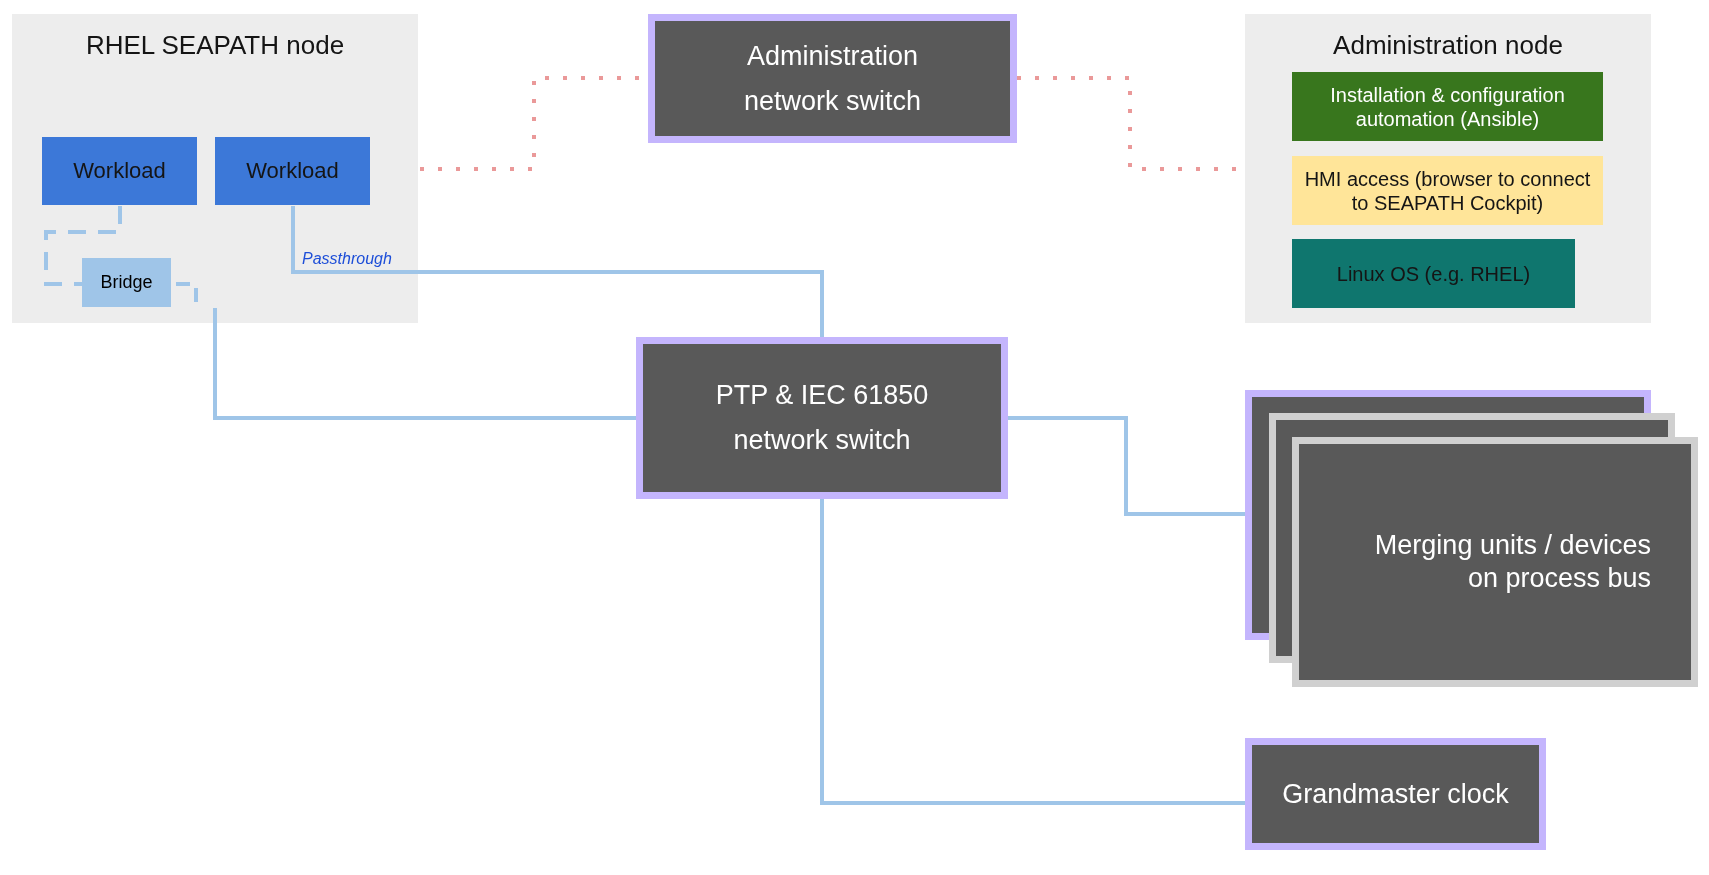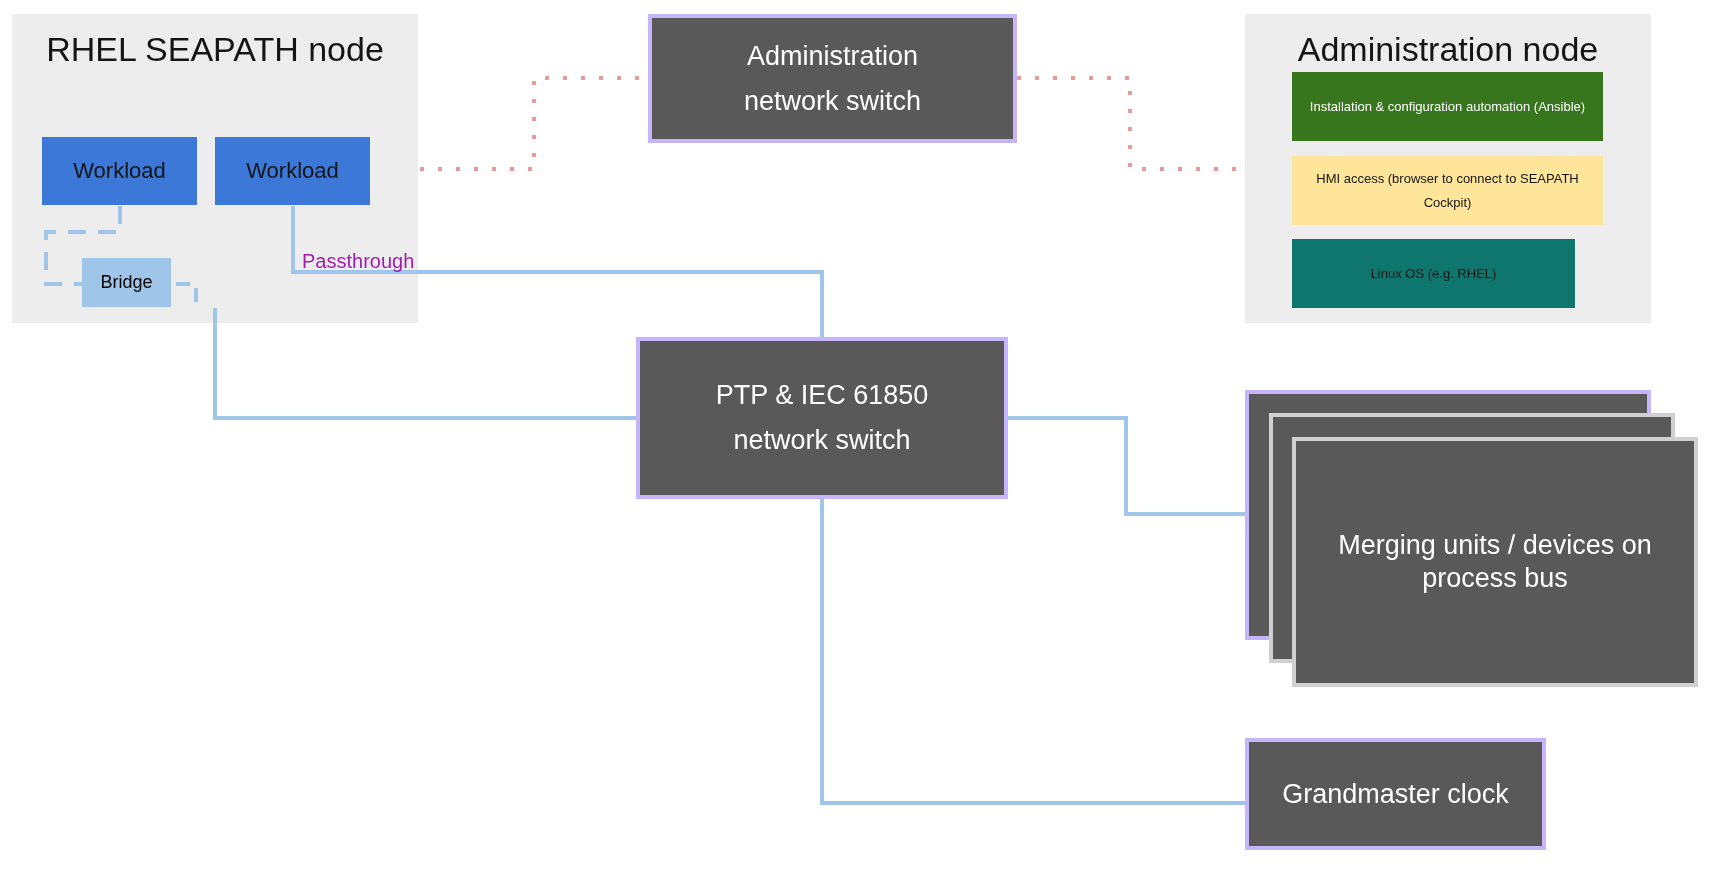--- a/index.html
+++ b/index.html
@@ -1,31 +1,31 @@
 <!DOCTYPE html>
 <html><head>
   <meta charset="utf-8">
   <style>
     html, body { margin: 0; padding: 0; background: #ffffff; }
     body { width: 1709px; height: 875px; position: relative; overflow: hidden;
            font-family: "Liberation Sans", "DejaVu Sans", sans-serif; }
     .abs { position: absolute; box-sizing: border-box; }
     .node-bg { background: #ededed; }
     .node-title { position: absolute; left: 0; right: 0; text-align: center; color: #151515;
-                  font-size: 34px; }
-    .dark { background: #595959; border: 4px solid #c4b5fd; color: #ffffff;
+                  font-size: 26px; }
+    .dark { background: #595959; border: 7px solid #c4b5fd; color: #ffffff;
             display: flex; align-items: center; justify-content: center; text-align: center;
             font-size: 27px; line-height: 33px; padding: 0 10px; gap: 12px; }
     .workload { background: #3c78d8; color: #151515; display: flex; align-items: center;
                 justify-content: center; font-size: 22px; }
     .bridge { background: #9fc5e8; color: #000000; display: flex; align-items: center;
               justify-content: center; font-size: 18px; }
     .stackbox { display: flex; align-items: center; justify-content: center; text-align: center;
-                font-size: 13px; line-height: 24px; padding: 0 10px; }
-    .passthrough { font-size: 20px; color: #a21caf; }
+                font-size: 20px; line-height: 24px; padding: 0 10px; }
+    .passthrough { font-size: 16px; color: #1d4ed8; font-style: italic; }
     svg.lines { position: absolute; left: 0; top: 0; }
   </style>
 </head>
 <body>
 
 <div class="abs node-bg" style="left:12px; top:14px; width:406px; height:309px;">
   <div class="node-title" style="top:16px;">RHEL SEAPATH node</div>
 </div>
 
 <div class="abs node-bg" style="left:1245px; top:14px; width:406px; height:309px;">
@@ -65,19 +65,19 @@
 <div class="abs stackbox" style="left:1292px; top:156px; width:311px; height:69px; background:#ffe599; color:#151515;">HMI access (browser to connect to SEAPATH Cockpit)</div>
 <div class="abs stackbox" style="left:1292px; top:239px; width:283px; height:69px; background:#0f766e; color:#151515;">Linux OS (e.g. RHEL)</div>
 
 <div class="abs dark" style="left:636px; top:337px; width:372px; height:162px; flex-direction:column;">
   <span>PTP &amp; IEC 61850</span>
   <span>network switch</span>
 </div>
 
 <div class="abs dark" style="left:1245px; top:390px; width:406px; height:250px;"></div>
 <div class="abs dark" style="left:1269px; top:413px; width:406px; height:250px; border-color:#d0d0d0;"></div>
-<div class="abs dark" style="left:1292px; top:437px; width:406px; height:250px; border-color:#d0d0d0; padding:0 40px;">
+<div class="abs dark" style="left:1292px; top:437px; width:406px; height:250px; border-color:#d0d0d0; padding:0 40px;text-align:right;">
   <span>Merging units / devices on process bus</span>
 </div>
 
 <div class="abs dark" style="left:1245px; top:738px; width:301px; height:112px;">
   <span>Grandmaster clock</span>
 </div>
 
 </body></html>

